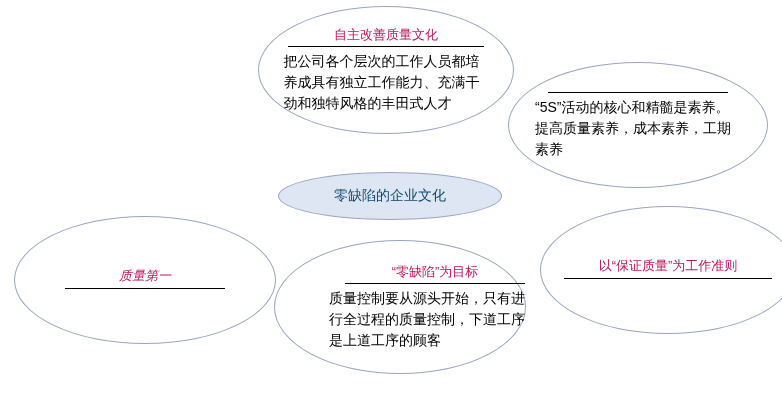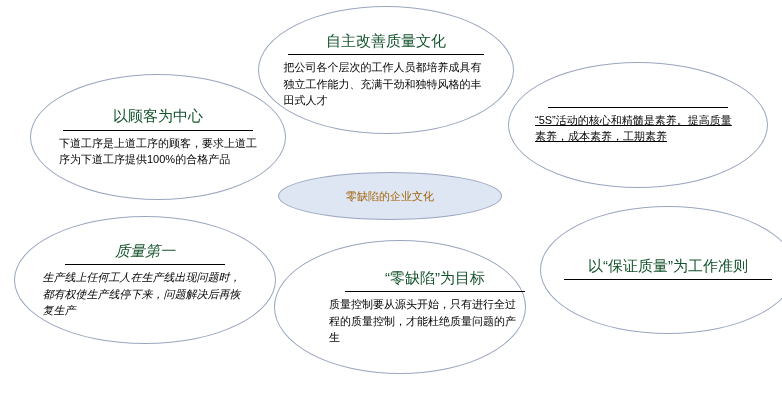--- a/index.html
+++ b/index.html
@@ -26,70 +26,70 @@
     box-sizing: border-box;
     border: 1px solid #9aa6bf;
     border-radius: 50%;
     background: #ffffff;
     display: flex;
     flex-direction: column;
     align-items: center;
     justify-content: center;
   }
   .node .title {
-    font-size: 15px;
-    color: #14532d;
+    font-size: 13px;
+    color: #be185d;
     text-align: center;
     line-height: 1.35;
     padding-bottom: 2px;
     white-space: nowrap;
   }
   .node .rule {
     height: 1px;
     background: #000000;
     margin: 1px 0 4px 0;
   }
   .node .body {
-    font-size: 11px;
+    font-size: 14px;
     color: #000000;
     line-height: 1.5;
     text-align: left;
   }
   
   .center-node {
     position: absolute;
     box-sizing: border-box;
     border: 1px solid #9aa6bf;
     border-radius: 50%;
     background: #dfe6f3;
     display: flex;
     align-items: center;
     justify-content: center;
   }
   .center-node .center-label {
-    font-size: 11px;
-    color: #a16207;
+    font-size: 14px;
+    color: #0c4a6e;
     white-space: nowrap;
   }
 
   
   #n-customer { left: 30px;  top: 74px;  width: 256px; height: 126px; }
   #n-customer .title { width: 190px; }
   #n-customer .rule  { width: 190px; }
   #n-customer .body  { width: 198px; }
 
   #n-culture { left: 258px; top: 6px;   width: 256px; height: 128px; }
   #n-culture .title { width: 196px; }
   #n-culture .rule  { width: 196px; }
   #n-culture .body  { width: 205px; }
 
   #n-5s { left: 508px; top: 62px; width: 260px; height: 126px; }
   #n-5s .title { width: 180px; }
   #n-5s .rule  { width: 180px; }
-  #n-5s .body  { width: 206px; text-decoration: underline; }
+  #n-5s .body  { width: 206px; }
 
   #n-quality-first { left: 14px; top: 216px; width: 262px; height: 128px; font-style: italic; }
   #n-quality-first .title { width: 160px; }
   #n-quality-first .rule  { width: 160px; }
   #n-quality-first .body  { width: 205px; }
 
   #n-zero-defect { left: 274px; top: 240px; width: 252px; height: 134px; align-items: flex-end; }
   #n-zero-defect .title { width: 180px; }
   #n-zero-defect .rule  { width: 180px; }
   #n-zero-defect .body  { width: 196px; }
@@ -99,47 +99,41 @@
   #n-guarantee .rule  { width: 208px; }
   #n-guarantee .body  { width: 206px; }
 
   #n-center { left: 278px; top: 172px; width: 224px; height: 48px; }
 </style>
 </head>
 <body>
 
 <div id="canvas">
 
-  <div class="node" id="n-customer">
-    <div class="title">以顾客为中心</div>
-    <div class="rule"></div>
-    <div class="body">下道工序是上道工序的顾客，要求上道工序为下道工序提供100%的合格产品</div>
-  </div>
 
   <div class="node" id="n-culture">
     <div class="title">自主改善质量文化</div>
     <div class="rule"></div>
     <div class="body">把公司各个层次的工作人员都培养成具有独立工作能力、充满干劲和独特风格的丰田式人才</div>
   </div>
 
   <div class="node" id="n-5s">
     <div class="rule"></div>
     <div class="body">“5S”活动的核心和精髓是素养。提高质量素养，成本素养，工期素养</div>
   </div>
 
   <div class="node" id="n-quality-first">
     <div class="title">质量第一</div>
     <div class="rule"></div>
-    <div class="body">生产线上任何工人在生产线出现问题时，都有权使生产线停下来，问题解决后再恢复生产</div>
   </div>
 
   <div class="node" id="n-zero-defect">
     <div class="title">“零缺陷”为目标</div>
     <div class="rule"></div>
-    <div class="body">质量控制要从源头开始，只有进行全过程的质量控制，才能杜绝质量问题的产生</div>
+    <div class="body">质量控制要从源头开始，只有进行全过程的质量控制，下道工序是上道工序的顾客</div>
   </div>
 
   <div class="node" id="n-guarantee">
     <div class="title">以“保证质量”为工作准则</div>
     <div class="rule"></div>
   </div>
 
   <div class="center-node" id="n-center">
     <div class="center-label">零缺陷的企业文化</div>
   </div>

